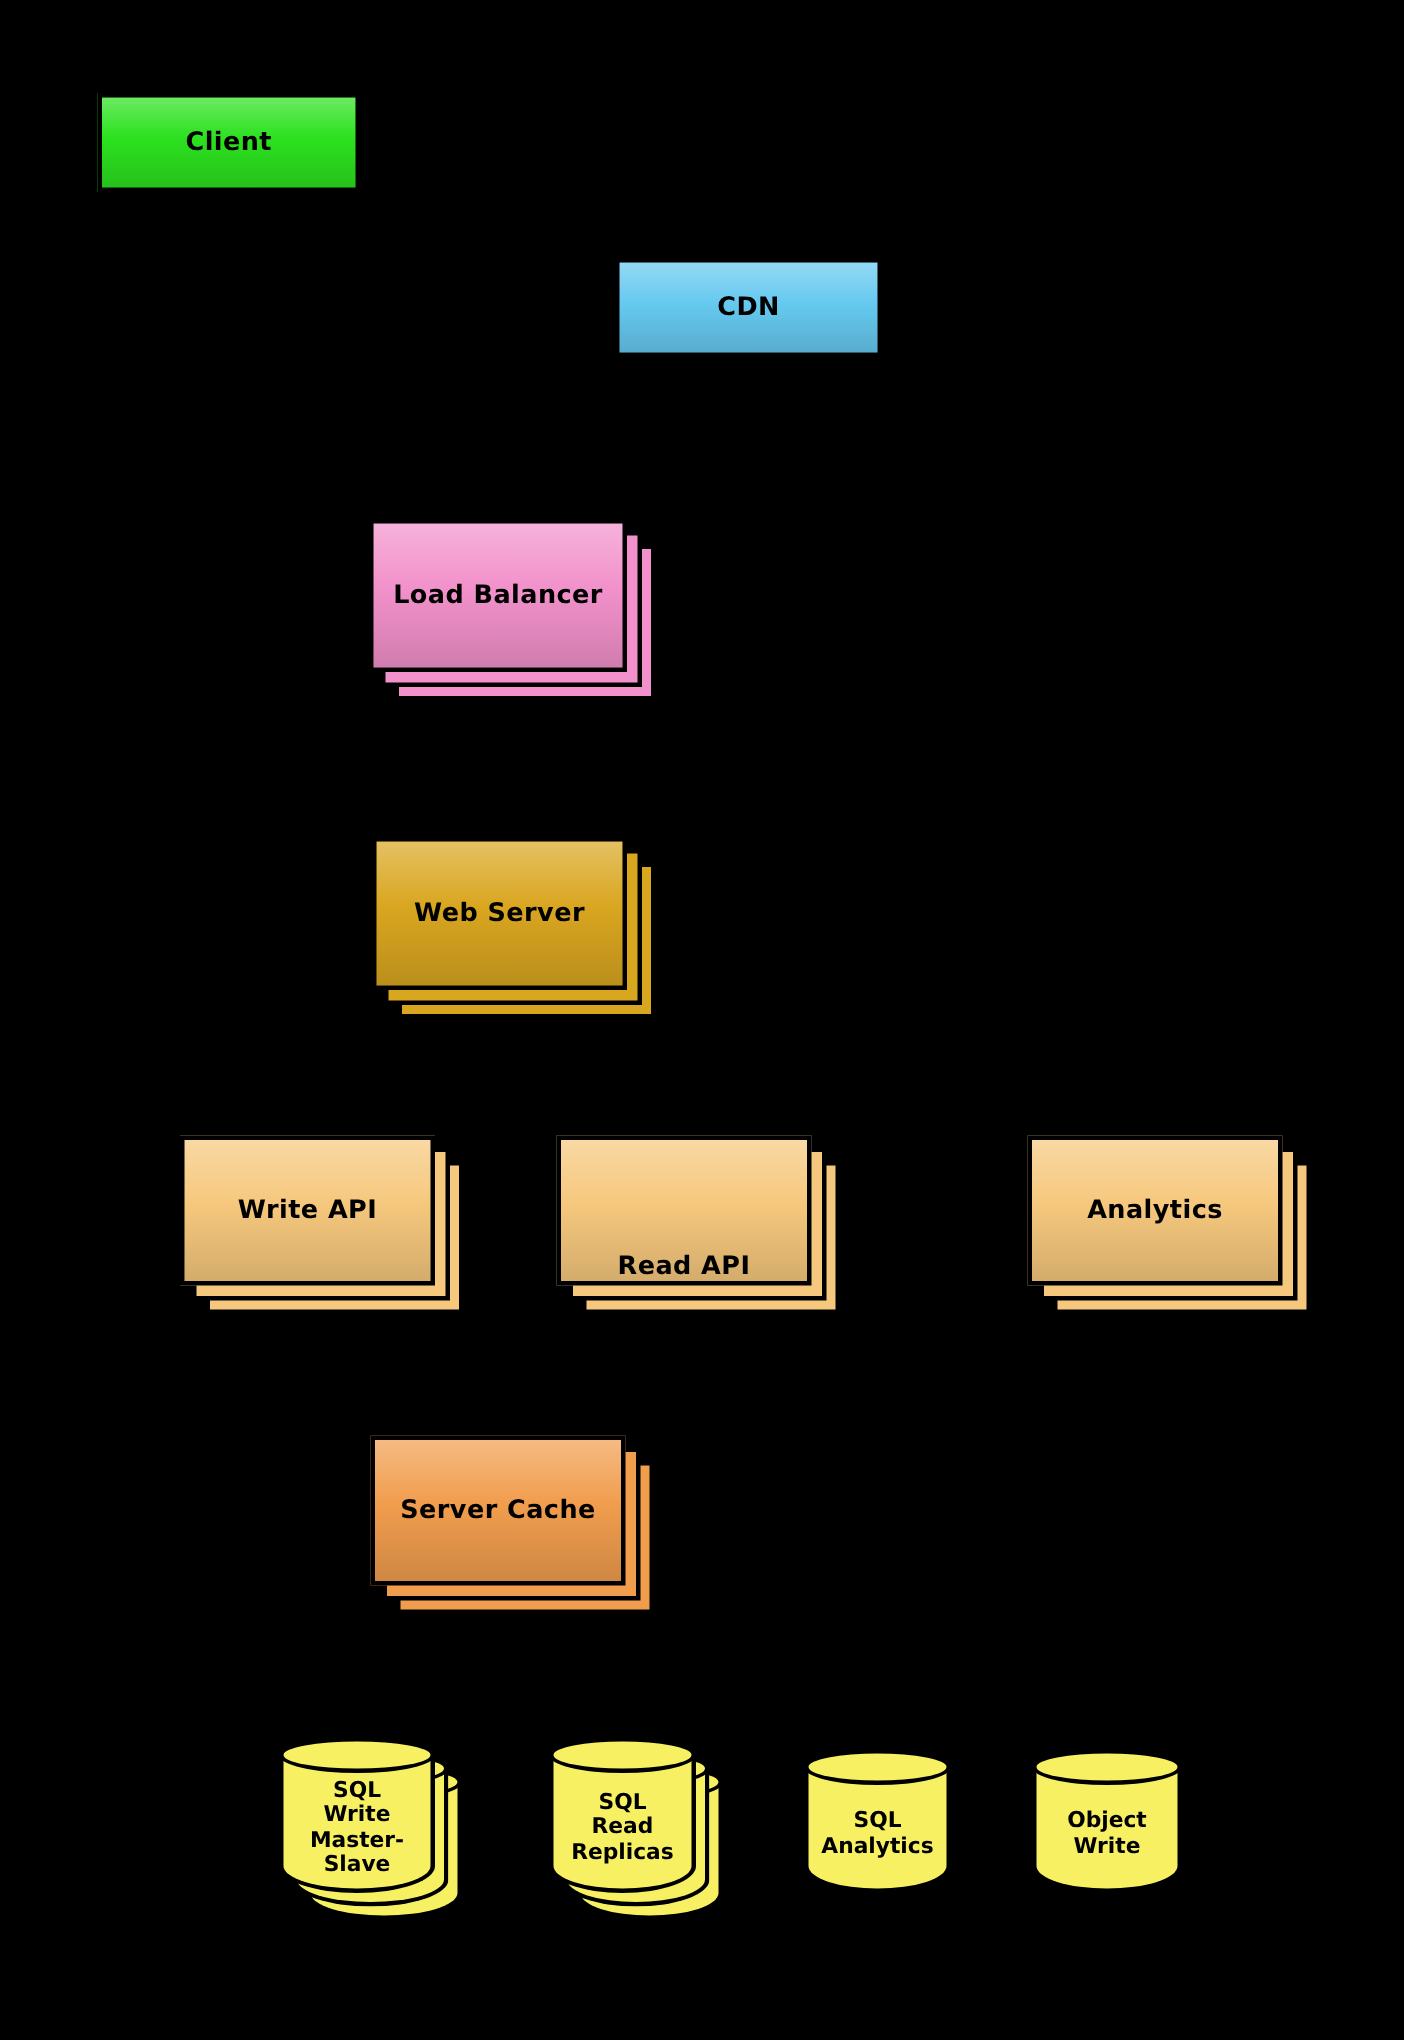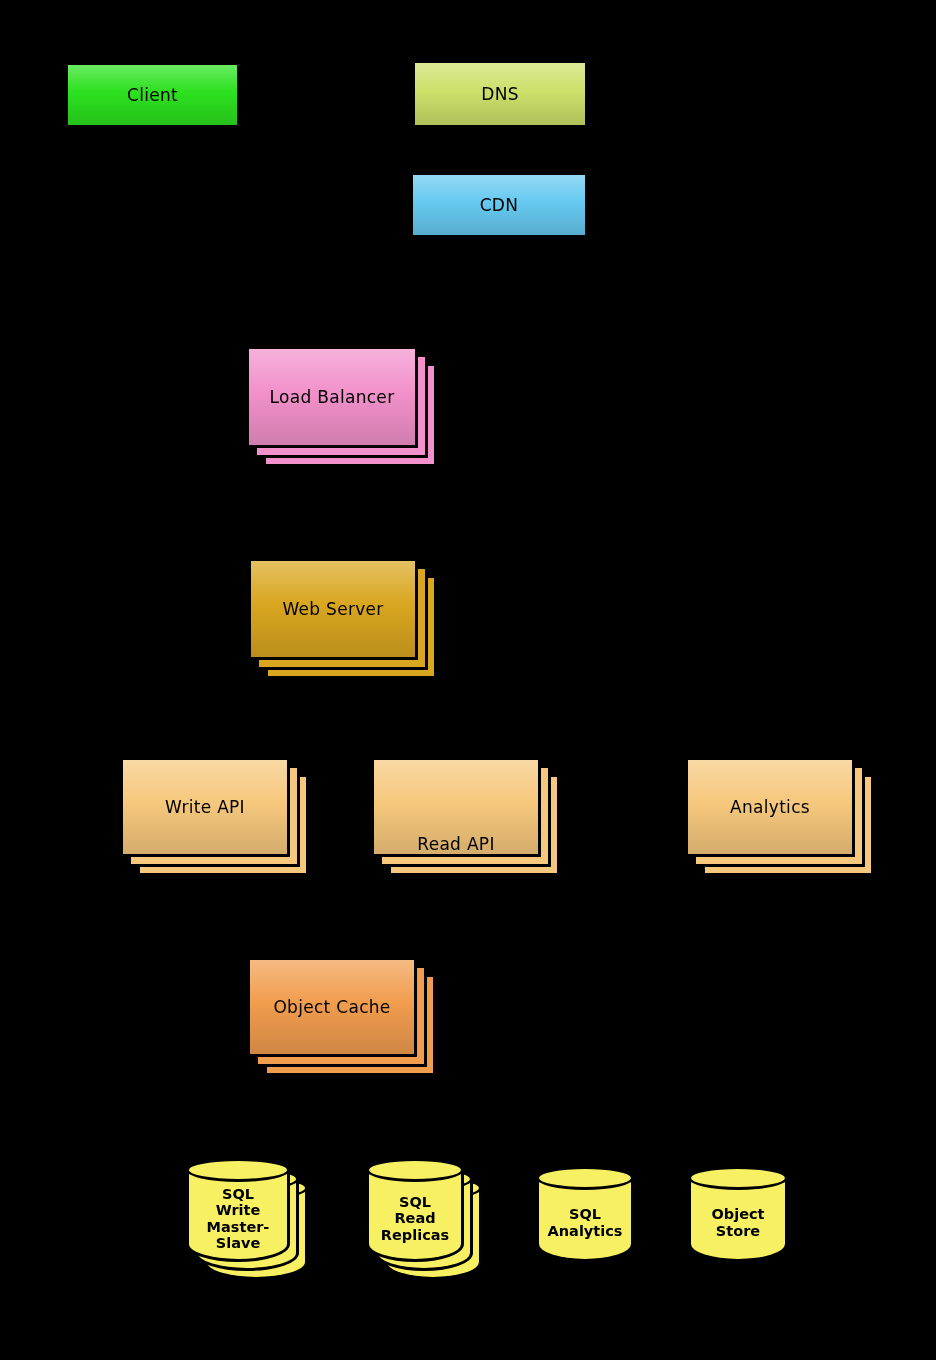--- a/index.html
+++ b/index.html
@@ -15,21 +15,21 @@
   
   .node{
     position:absolute;
     background-color:var(--c,#ccc);
     background-image:linear-gradient(rgba(255,255,255,.30), rgba(255,255,255,0) 45%, rgba(0,0,0,.14));
     border:3px solid #000;
     display:flex;align-items:center;justify-content:center;
     box-sizing:border-box;
   }
   .node .lbl{
-    font-weight:normal;
+    font-weight:bold;
     font-size:17px;
     color:#000;
     text-align:center;
     white-space:pre-line;
     letter-spacing:.3px;
   }
   
   .stacked{
     box-shadow:
       9px 9px 0 -2px var(--c,#ccc),
@@ -76,23 +76,20 @@
 </style>
 </head>
 <body>
 
 <div class="canvas">
 
   <div class="node" style="left: 65px; top: 62px; width: 175px; height: 66px; --c: #2ce11f;">
     <span class="lbl">Client</span>
   </div>
 
-  <div class="node" style="left: 412px; top: 60px; width: 176px; height: 68px; --c: #cde06a;">
-    <span class="lbl">DNS</span>
-  </div>
 
   <div class="node stacked" style="left: 246px; top: 346px; width: 172px; height: 102px; --c: #f291cb;">
     <span class="lbl">Load Balancer</span>
   </div>
 
   <div class="node" style="left: 410px; top: 172px; width: 178px; height: 66px; --c: #66c9f0;">
     <span class="lbl">CDN</span>
   </div>
 
   <div class="node stacked" style="left: 248px; top: 558px; width: 170px; height: 102px; justify-content: center; --c: #d9a620;">
@@ -105,21 +102,21 @@
 
   <div class="node stacked" style="left: 371px; top: 757px; width: 170px; height: 100px; align-items: flex-end; --c: #f6c87d;">
     <span class="lbl">Read API</span>
   </div>
 
   <div class="node stacked" style="left: 685px; top: 757px; width: 170px; height: 100px; --c: #f6c87d;">
     <span class="lbl">Analytics</span>
   </div>
 
   <div class="node stacked" style="left: 247px; top: 957px; width: 170px; height: 100px; --c: #f19d4e;">
-    <span class="lbl">Object Cache</span>
+    <span class="lbl">Server Cache</span>
   </div>
 
   <div class="cylwrap" style="left: 186px; top: 1170px; width: 104px; height: 92px; --c: #f7f063;">
     <div class="cyl back2"></div>
     <div class="cyl back1"></div>
     <div class="cyl front">
       <span class="lbl">SQL
 Write
 Master-
 Slave</span>
@@ -139,17 +136,17 @@
   <div class="cylwrap" style="left: 536px; top: 1178px; width: 98px; height: 84px; --c: #f7f063;">
     <div class="cyl front">
       <span class="lbl">SQL
 Analytics</span>
     </div>
   </div>
 
   <div class="cylwrap" style="left: 688px; top: 1178px; width: 100px; height: 84px; --c: #f7f063;">
     <div class="cyl front">
       <span class="lbl">Object
-Store</span>
+Write</span>
     </div>
   </div>
 
 </div>
 
 </body></html>

